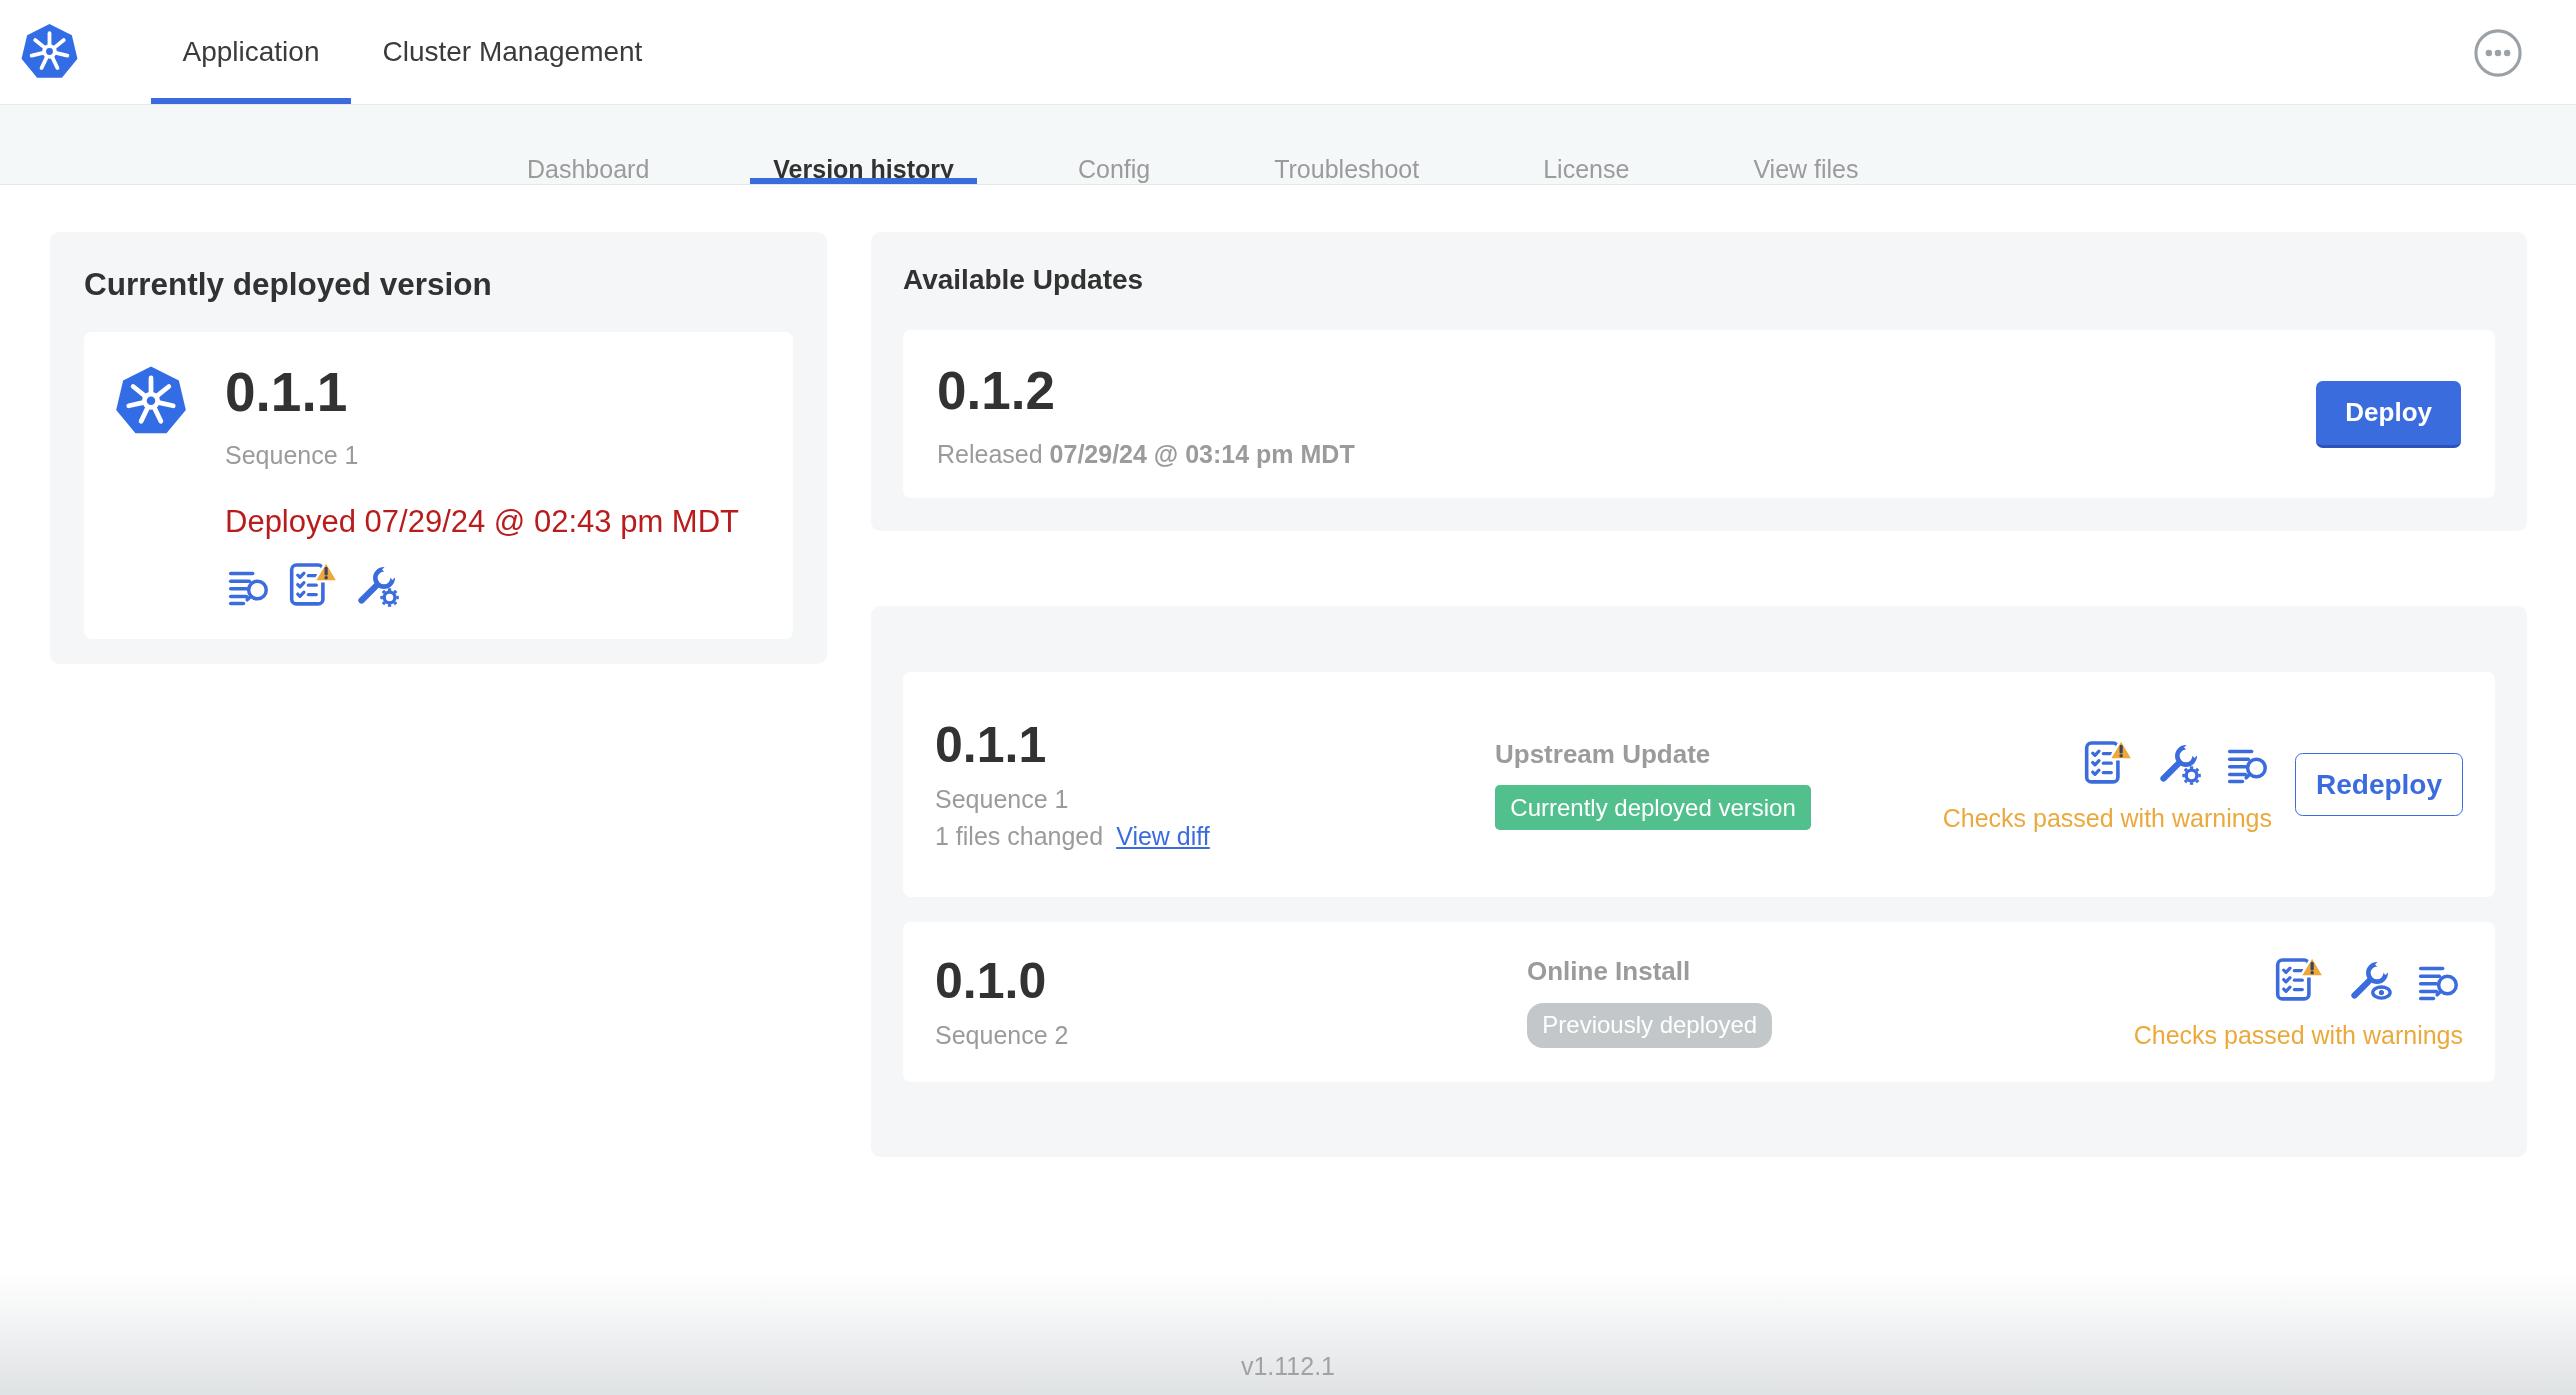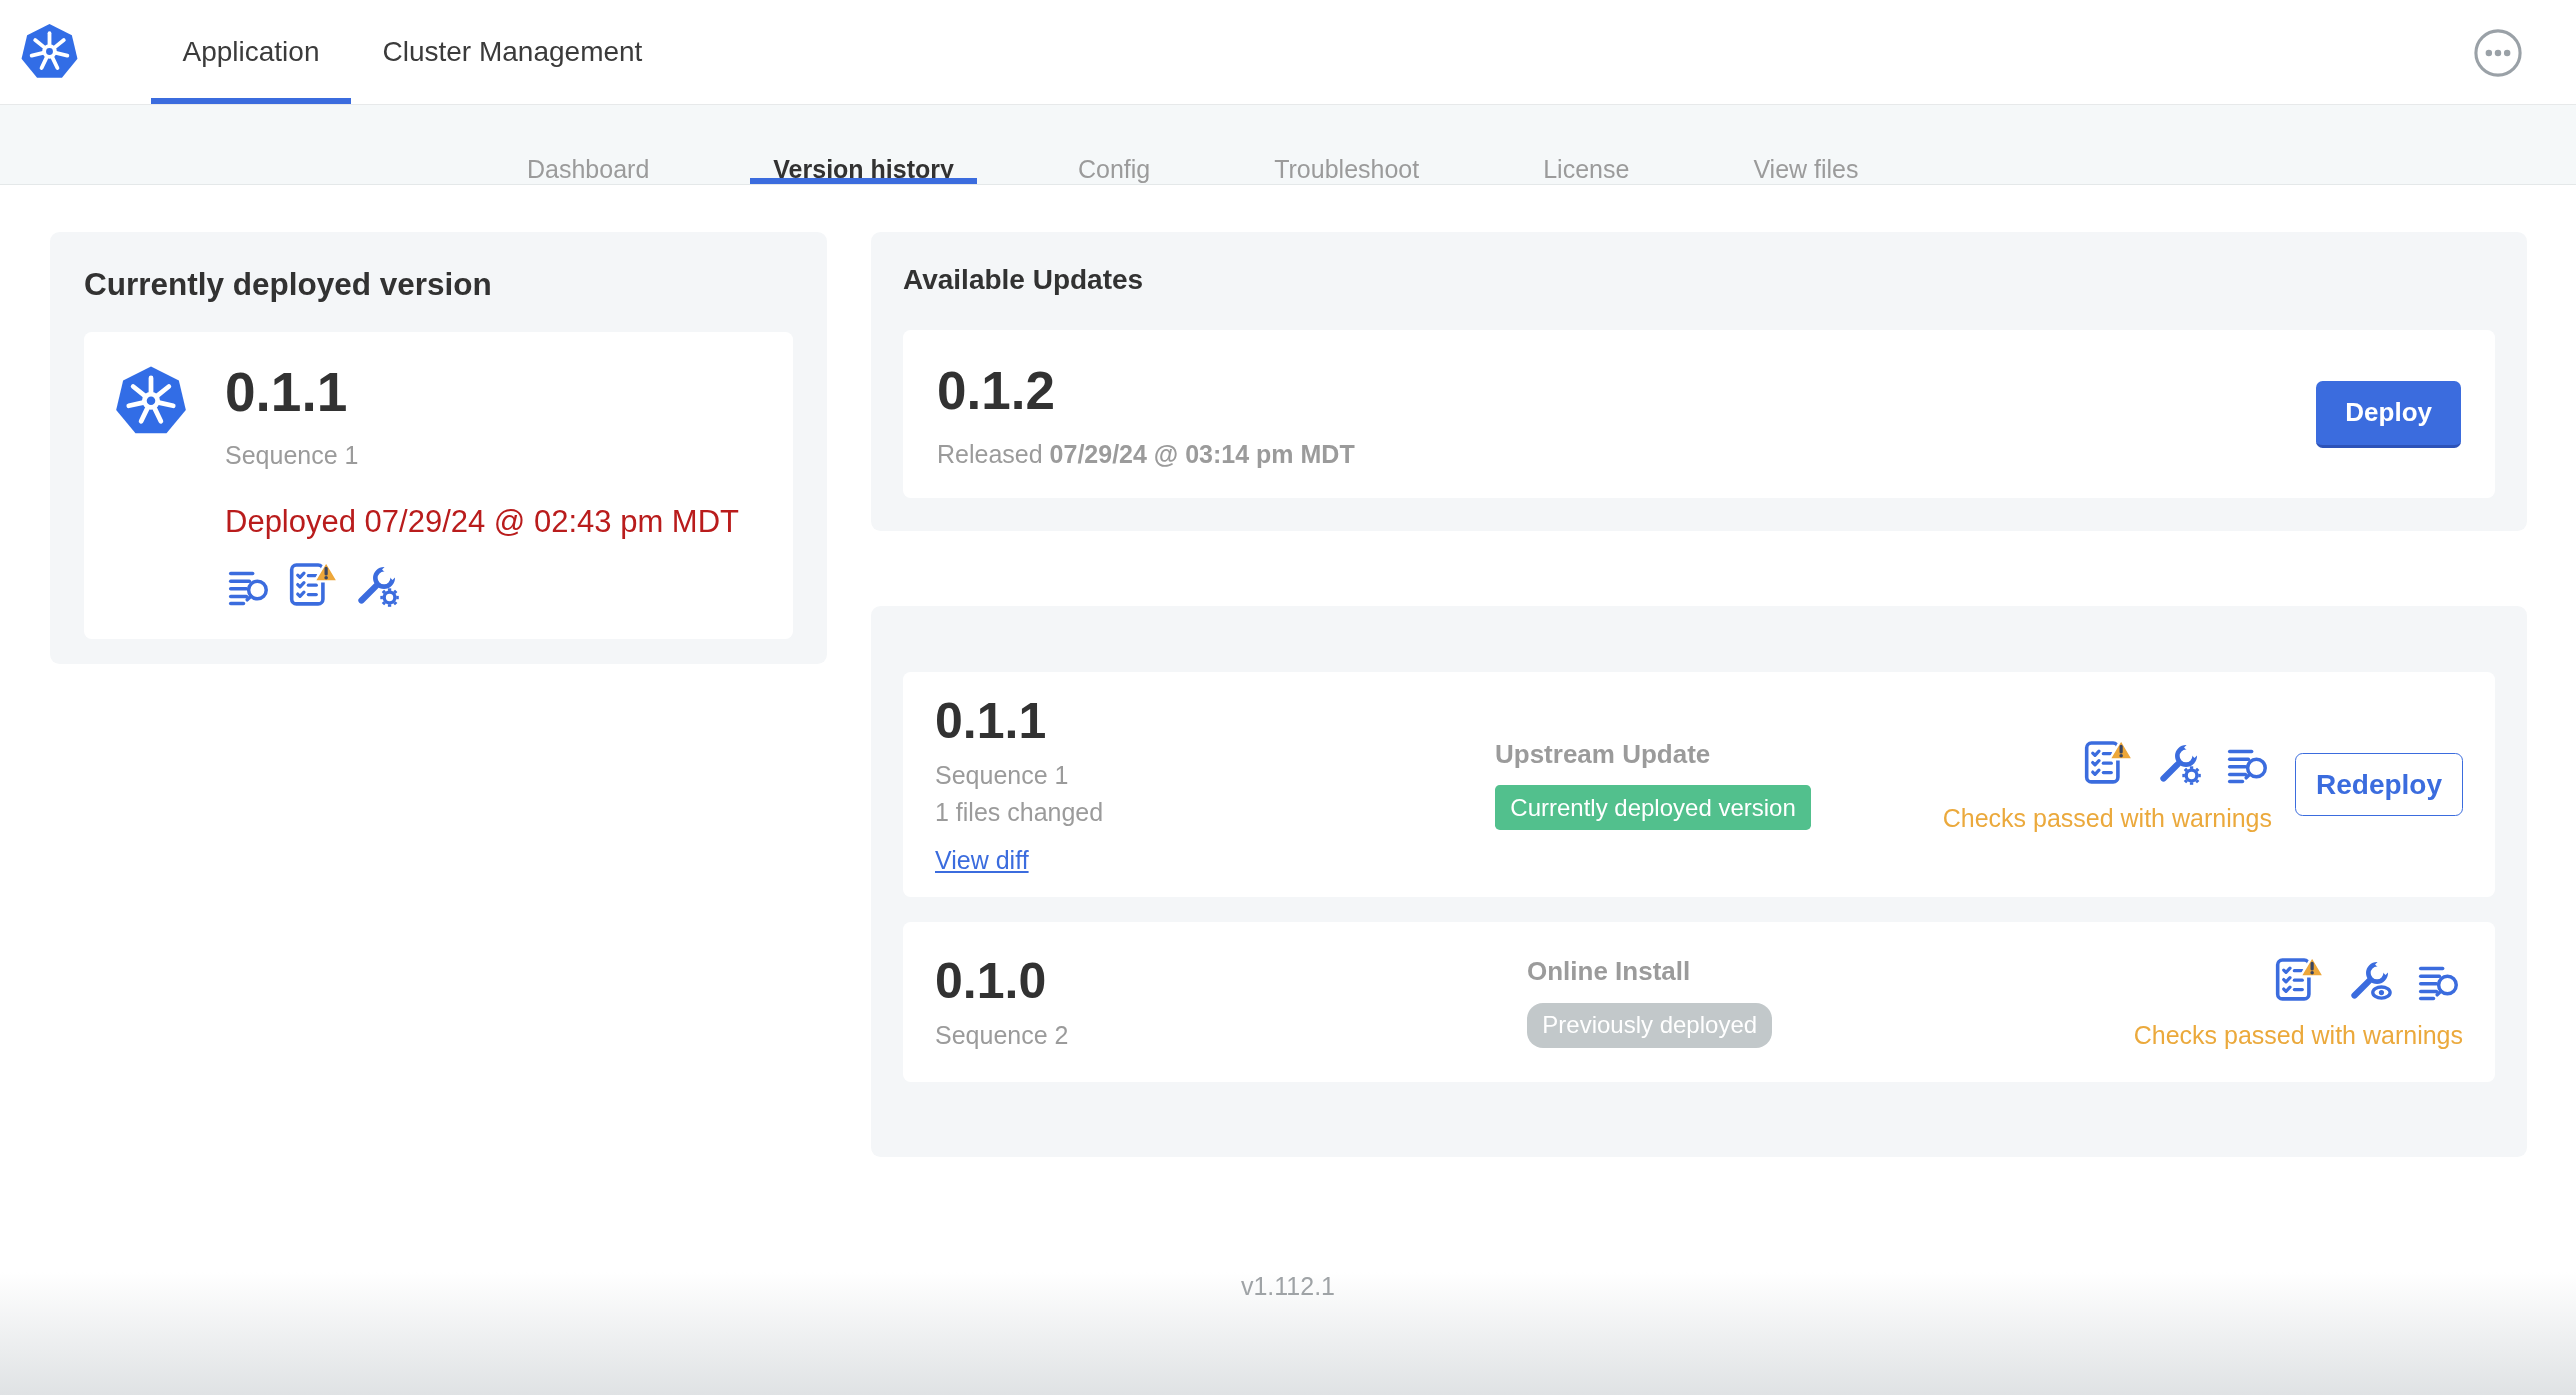--- a/index.html
+++ b/index.html
@@ -56,42 +56,42 @@
   .rpp { margin-left: auto; display: flex; align-items: center; gap: 15.3px; font-size: 27px; color: #323232; }
   .rpp-select { width: 94px; height: 61px; background: #fff; border: 1.9px solid #ccd1d3; border-radius: 9.5px; display: flex; align-items: center; justify-content: center; gap: 11.5px; font-size: 28px; color: #323232; cursor: pointer; }
   .rpp-select .chev { width: 17px; height: 11.5px; color: #4d5256; }
 
   .version-row { background: #fff; border-radius: 7.6px; display: flex; align-items: center; padding: 0 32px; }
   .row-1 { margin-top: 34px; height: 225px; }
   .row-2 { margin-top: 25px; height: 160px; gap: 32px; }
   .vr-left { width: 560px; flex: none; display: flex; flex-direction: column; }
   .vr-version { font-size: 50px; font-weight: 700; line-height: 1.1; }
   .vr-seq { margin-top: 11.5px; font-size: 25px; color: #9b9b9b; }
-  .vr-files { margin-top: 7.6px; font-size: 25px; color: #9b9b9b; display: flex; align-items: baseline; gap: 19px; flex-direction: column; }
+  .vr-files { margin-top: 7.6px; font-size: 25px; color: #9b9b9b; display: flex; align-items: baseline; gap: 13px; }
   .vr-files a { color: #3b6cde; font-weight: 500; text-decoration: underline; cursor: pointer; }
   .vr-mid { flex: 1; display: flex; flex-direction: column; align-items: flex-start; gap: 15.3px; }
   .vr-source { font-size: 26px; font-weight: 600; color: #9b9b9b; }
   .badge { border-radius: 4.8px; padding: 8.6px 15.3px; font-size: 24px; font-weight: 500; color: #fff; white-space: nowrap; }
   .badge.green { background: #52c08d; }
   .badge.gray { background: #c2c8ca; border-radius: 16px; }
   .vr-right { display: flex; align-items: center; flex: none; }
   .icons-col { display: flex; flex-direction: column; align-items: flex-end; gap: 17px; }
   .icon-row { display: flex; align-items: flex-end; gap: 21px; color: #3b6cde; }
   .status-warn { font-size: 25px; font-weight: 500; color: #eba93c; white-space: nowrap; }
   .redeploy-btn { margin-left: 23px; width: 168px; height: 63px; background: #fff; border: 1.9px solid #3b6cde; border-radius: 7.6px; color: #3b6cde; font-size: 28px; font-weight: 700; font-family: inherit; cursor: pointer; }
 
   
   .ic-lines { width: 48px; height: 44px; }
   .ic-check { width: 53px; height: 50px; }
   .ic-wrench { width: 48px; height: 48px; }
 
   
   .footer { position: absolute; left: 0; right: 0; bottom: 0; height: 124px;
     background: linear-gradient(180deg, rgba(228,231,233,0) 0%, #dfe2e4 100%);
-    display: flex; align-items: flex-start; justify-content: center; padding-bottom: 15.3px;
+    display: flex; align-items: flex-end; justify-content: center; padding-bottom: 15.3px;
     font-size: 25px; color: #9fa3a6; }
 </style>
 </head>
 <body>
 
 <svg width="0" height="0" style="position:absolute" aria-hidden="true">
   <defs>
     <symbol id="i-k8s" viewBox="0 0 24 24">
       <polygon points="12,0.8 20.8,5.2 23,14.5 16.9,21.9 7.1,21.9 1,14.5 3.2,5.2" fill="#326de6"></polygon>
       <circle cx="12" cy="11.6" r="2.1" fill="none" stroke="#fff" stroke-width="1.5"></circle>

